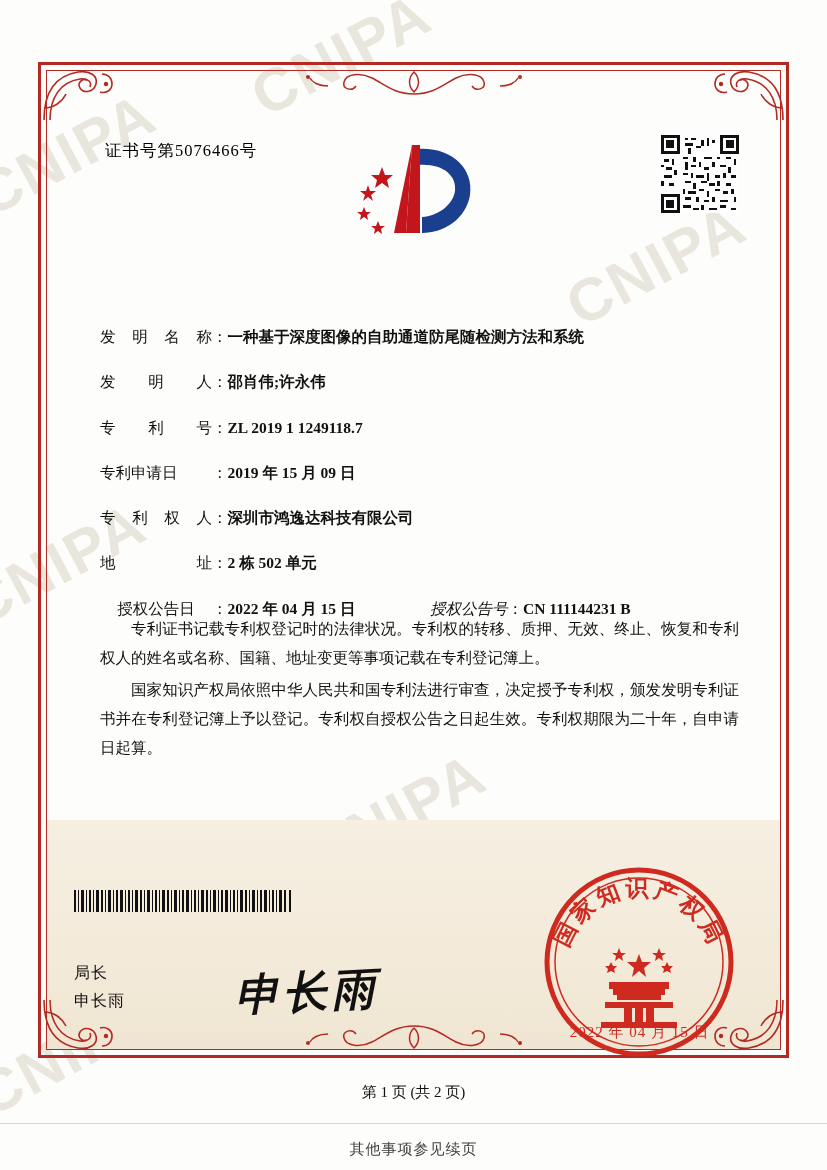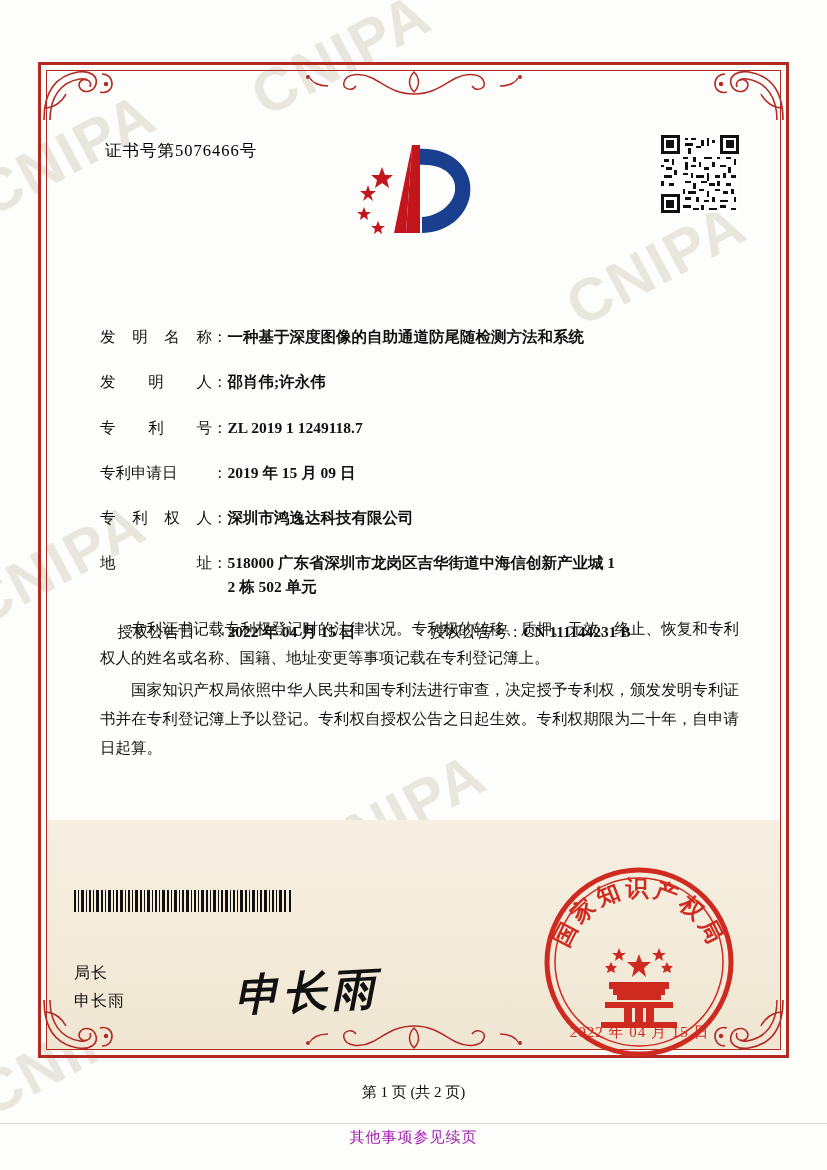--- a/index.html
+++ b/index.html
@@ -267,24 +267,24 @@
     text-align: center;
     font-size: 15px;
     color: #111;
     margin-top: 28px;
   }
 
   .footer-note {
     position: absolute;
     left: 0;
     right: 0;
-    bottom: 23px;
+    bottom: 11px;
     text-align: center;
     font-size: 15px;
-    color: #a21caf;
+    color: #404040;
     letter-spacing: 1px;
   }
   .footer-rule {
     position: absolute;
     left: 0;
     right: 0;
     bottom: 46px;
     height: 1px;
     background: #d9d9d9;
   }
@@ -524,21 +524,20 @@
         <div class="field-value">深圳市鸿逸达科技有限公司</div>
       </div>
 
       <div class="field-row">
         <div class="field-label">
           <span>地</span>
           <span>址</span>
         </div>
         <div class="field-colon">：</div>
         <div class="field-value">
-          <span>518000 广东省深圳市龙岗区吉华街道中海信创新产业城 1</span>
           <span class="line2">2 栋 502 单元</span>
         </div>
       </div>
 
       <div class="field-row">
         <div class="inline-pair">
           <div class="inline-left">
             <div class="field-label" style="display:block;text-align:center;">授权公告日</div>
             <div class="field-colon">：</div>
             <div class="field-value">2022 年 04 月 15 日</div>

